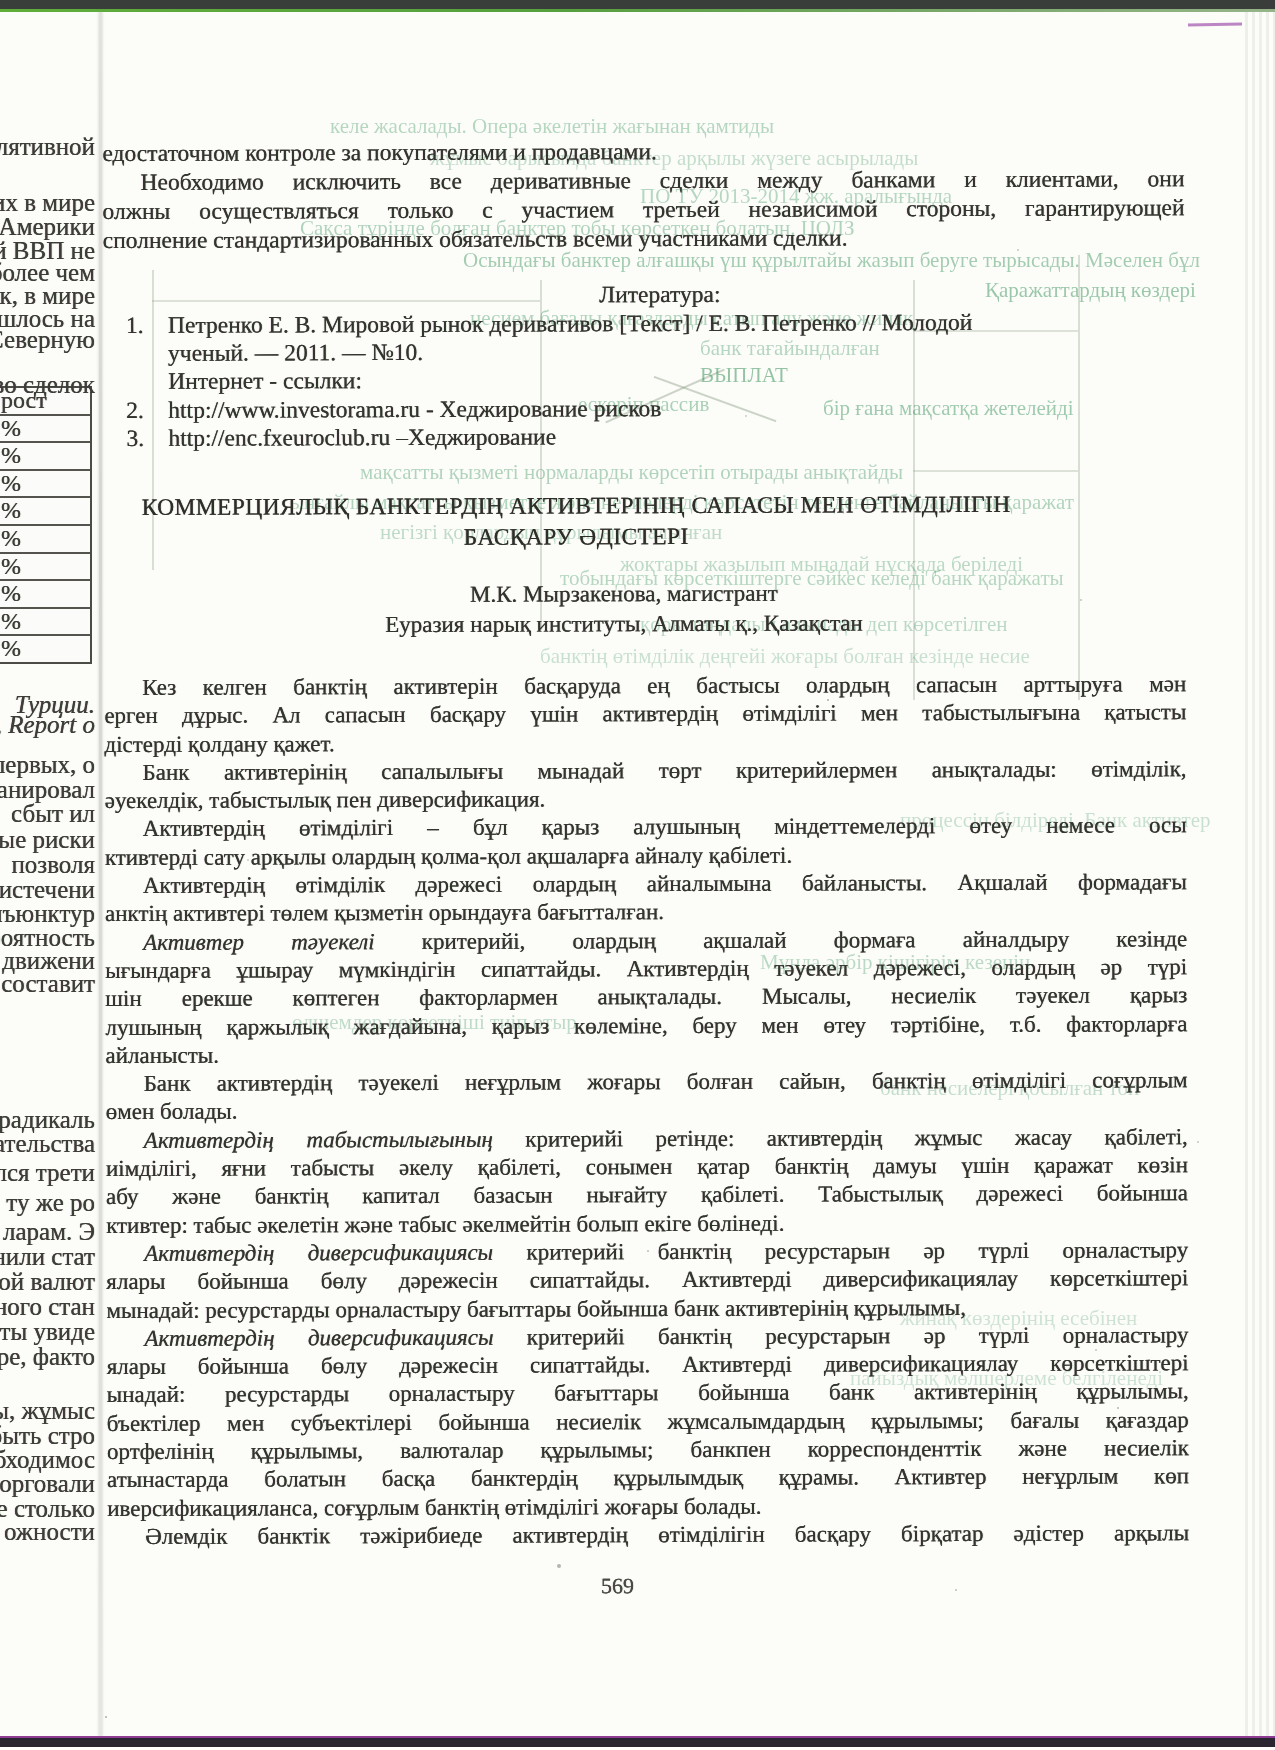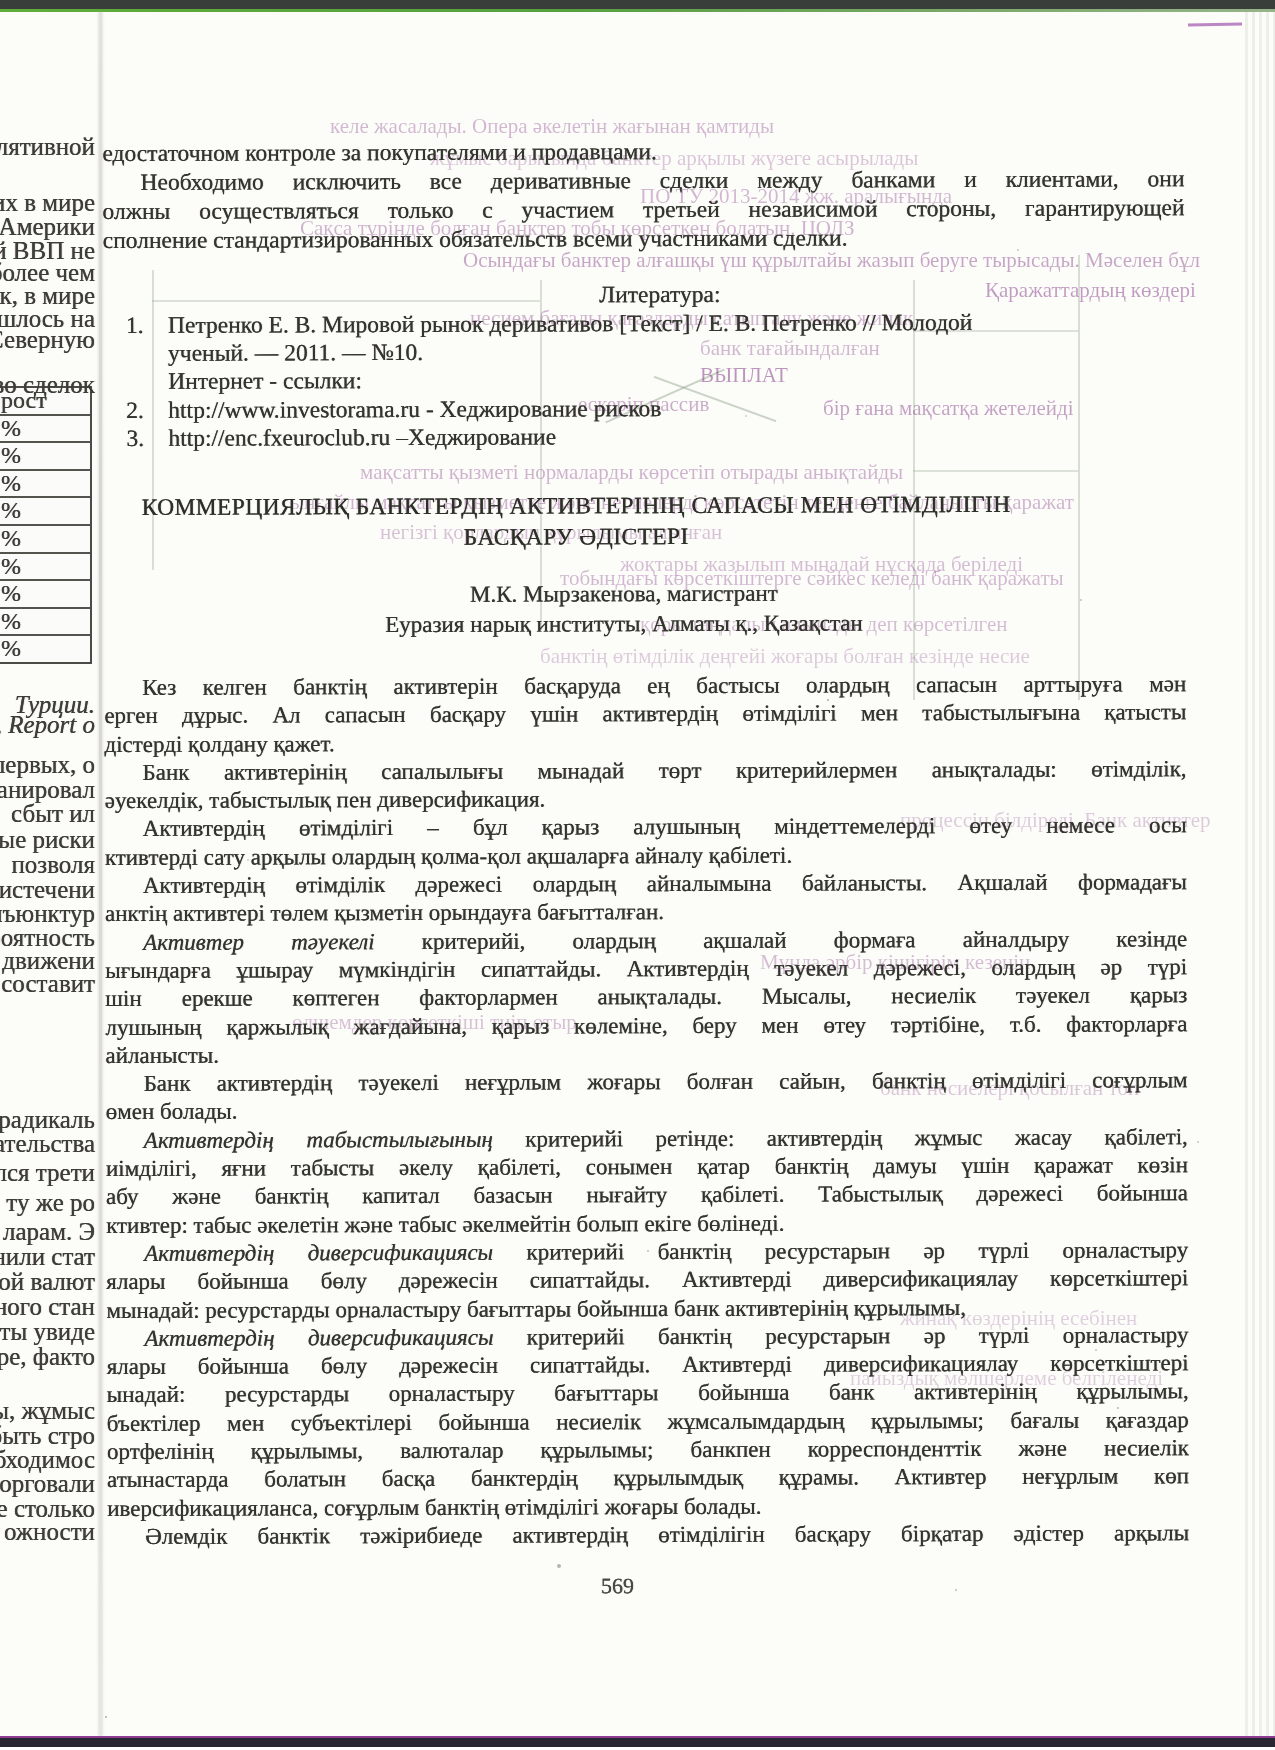--- a/index.html
+++ b/index.html
@@ -21,21 +21,21 @@
   
   #left-strip{position:absolute;left:0;top:0;width:97px;height:1750px;overflow:hidden;}
   .frag{position:absolute;right:2px;white-space:nowrap;font-size:25px;line-height:25px;color:#3e3d38;}
   .frag.it{font-style:italic;}
   #left-table{position:absolute;left:-6px;top:386px;width:94px;border:2px solid #4d4b46;background:rgba(252,252,249,.2);}
   .lt-row{height:25.6px;border-top:2px solid #55534e;font-size:24px;line-height:25px;padding-left:5px;color:#3e3d38;overflow:hidden;}
   .lt-row:first-child{border-top:none;}
 
   
   #bleed-layer{position:absolute;left:0;top:0;width:1275px;height:1750px;}
-  .bleed{position:absolute;white-space:nowrap;color:#701a75;filter:blur(.7px);font-size:21px;}
+  .bleed{position:absolute;white-space:nowrap;color:#15803d;filter:blur(.7px);font-size:21px;}
   .bleed-vline{position:absolute;width:2px;background:rgba(140,158,132,.32);filter:blur(.5px);}
   .bleed-hline{position:absolute;height:2px;background:rgba(140,158,132,.28);filter:blur(.5px);}
   .bleed-arrow{position:absolute;width:130px;height:2px;background:rgba(130,150,122,.4);filter:blur(.5px);}
 
   
   #main-content{position:absolute;left:0;top:0;width:1275px;height:1750px;transform:rotate(-.2deg);transform-origin:120px 900px;}
   .t-line{white-space:nowrap;}
   .t-line.j{white-space:normal;text-align:justify;text-align-last:justify;}
   .t-line.ind{text-indent:38px;}
   #sec-russian{position:absolute;left:105px;top:139px;width:1082px;font-size:23.5px;line-height:29px;}

